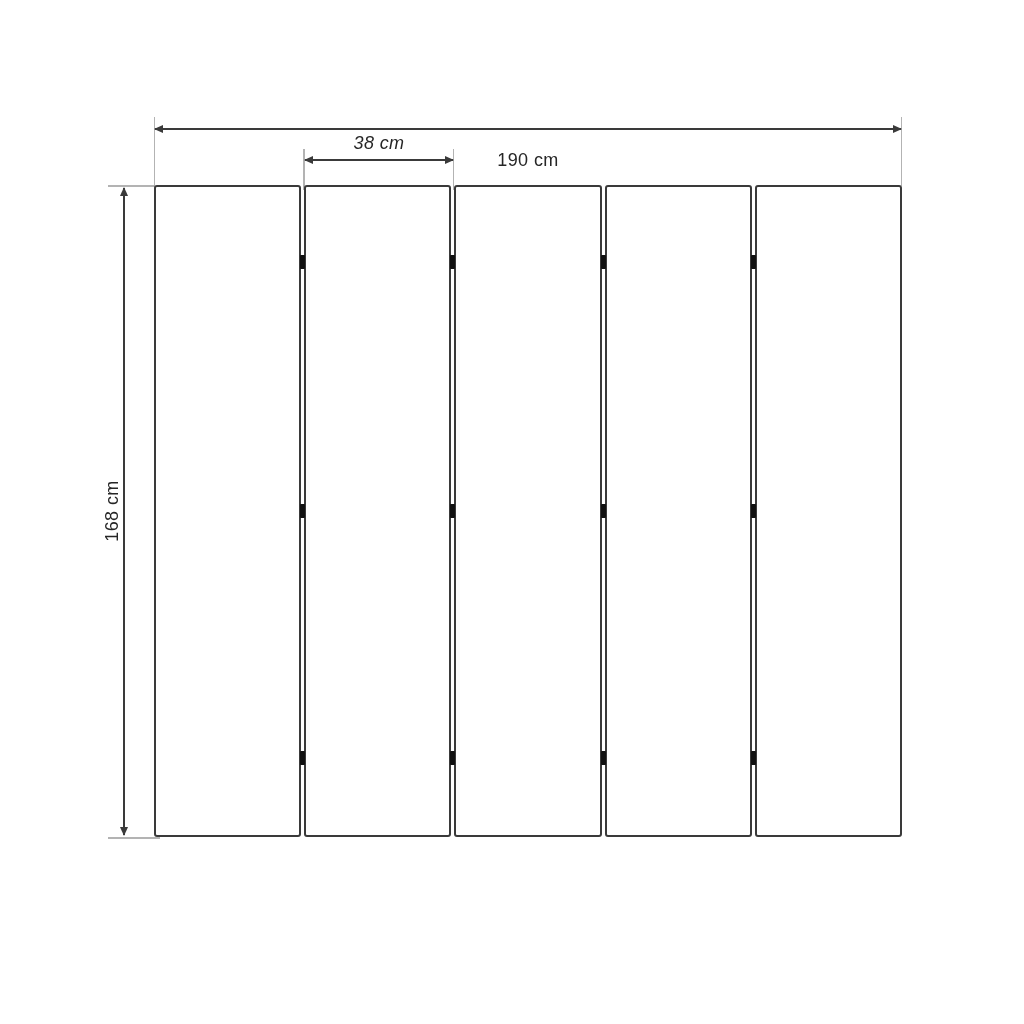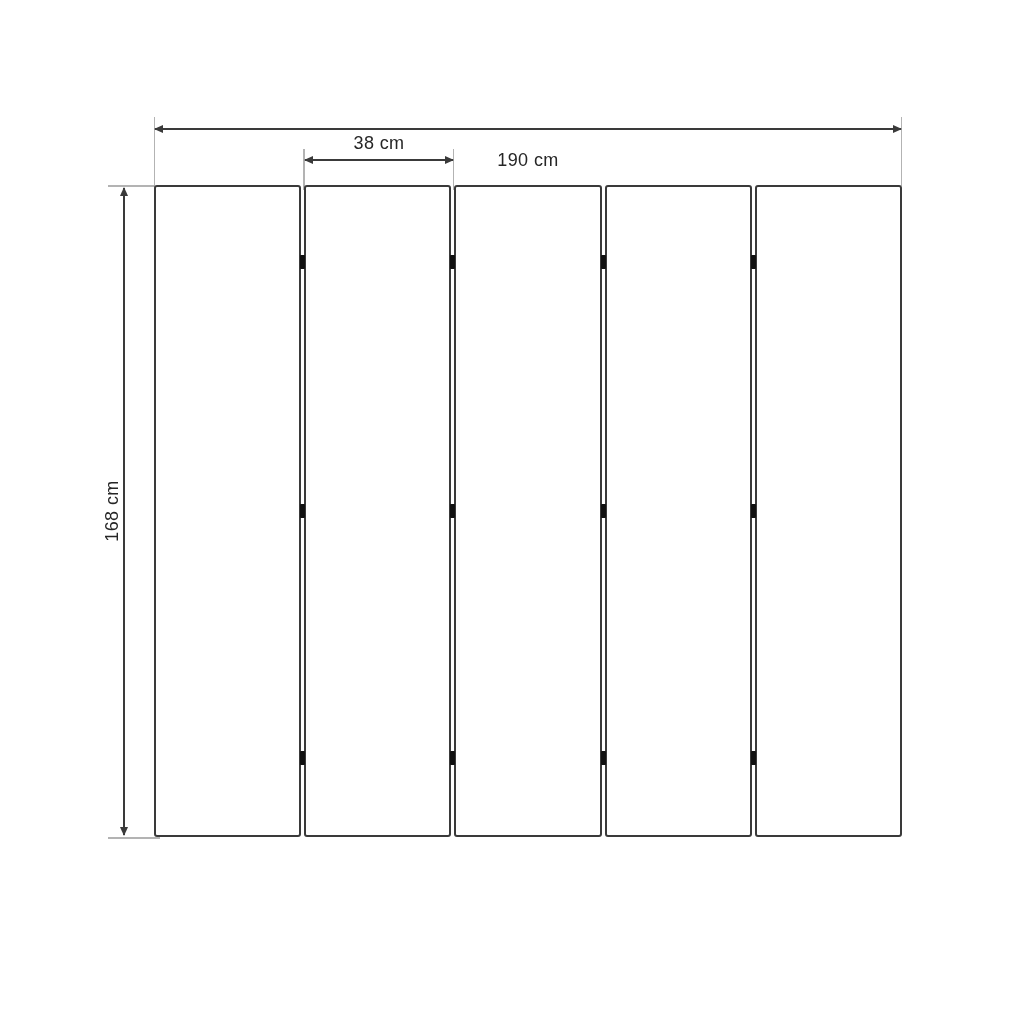--- a/index.html
+++ b/index.html
@@ -67,21 +67,21 @@
     <span class="arr right"></span>
   </div>
   <div class="dim-label" style="left:458px;top:102px;width:140px;margin-top:48px;">190 cm</div>
 
   <div class="ext-v" style="left:303px;top:149px;height:41px;"></div>
   <div class="ext-v" style="left:452.5px;top:149px;height:41px;"></div>
   <div class="dim-h" style="left:305px;top:159px;width:148px;">
     <span class="arr left"></span>
     <span class="arr right"></span>
   </div>
-  <div class="dim-label" style="left:309px;top:133px;width:140px;">38 cm</div>
+  <div class="dim-label" style="left:309px;top:133px;width:140px;font-style:italic;">38 cm</div>
 
   <div class="ext-h" style="left:108px;top:185px;width:47px;"></div>
   <div class="ext-h" style="left:108px;top:837px;width:52px;"></div>
   <div class="dim-v" style="left:123px;top:188px;height:647px;">
     <span class="arr up"></span>
     <span class="arr down"></span>
   </div>
   <div class="dim-label vertical" style="left:42px;top:501px;width:140px;">168 cm</div>
 
   <div class="panel-row">

